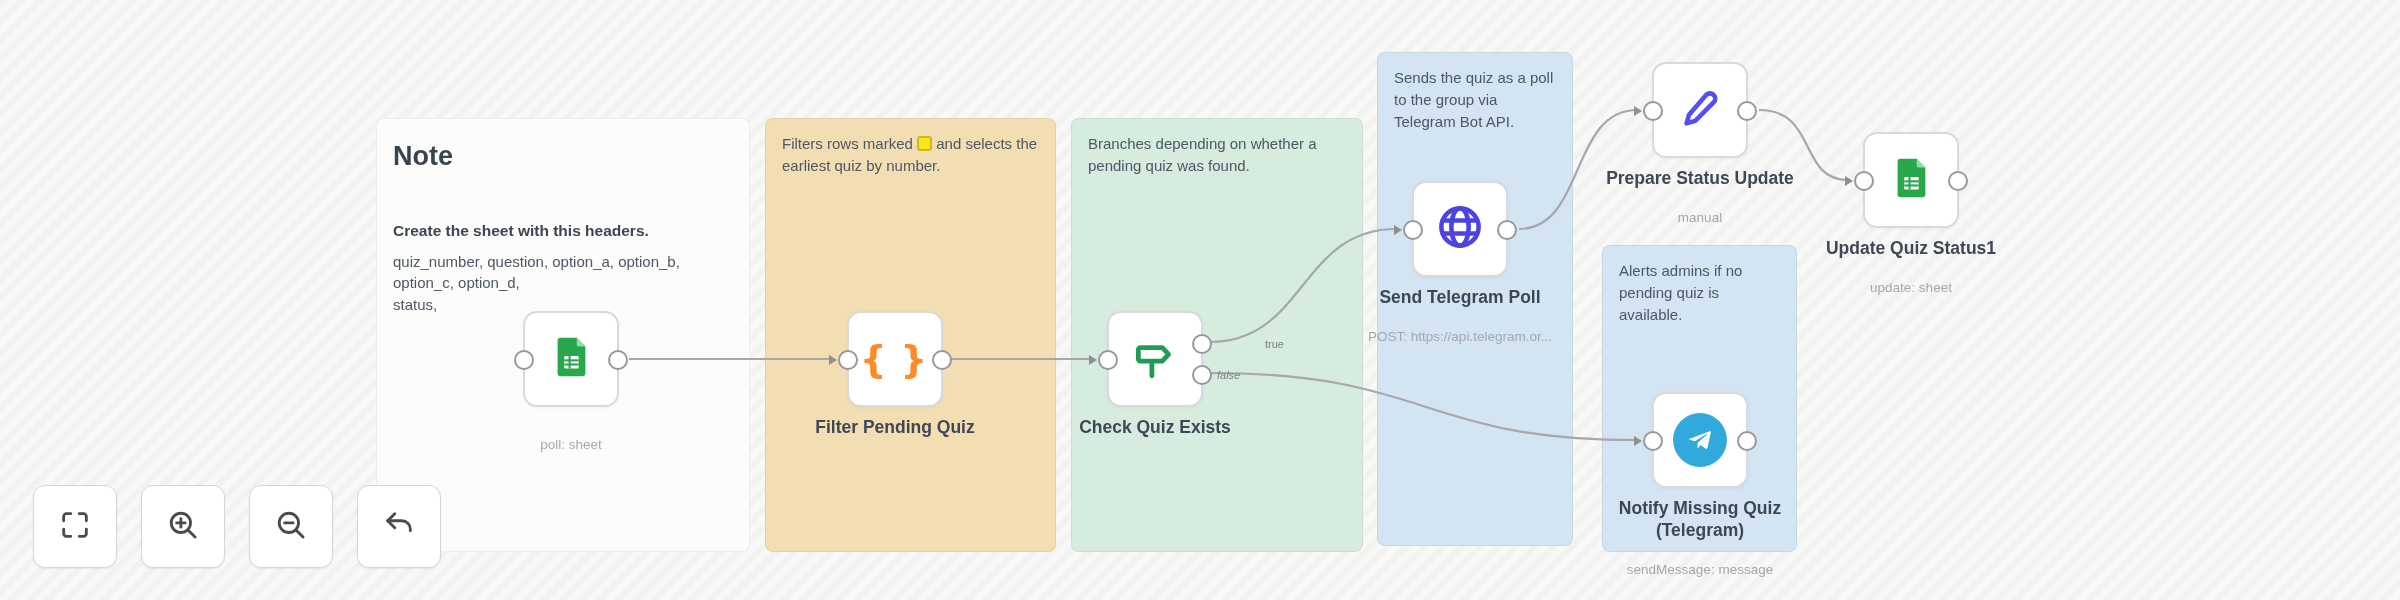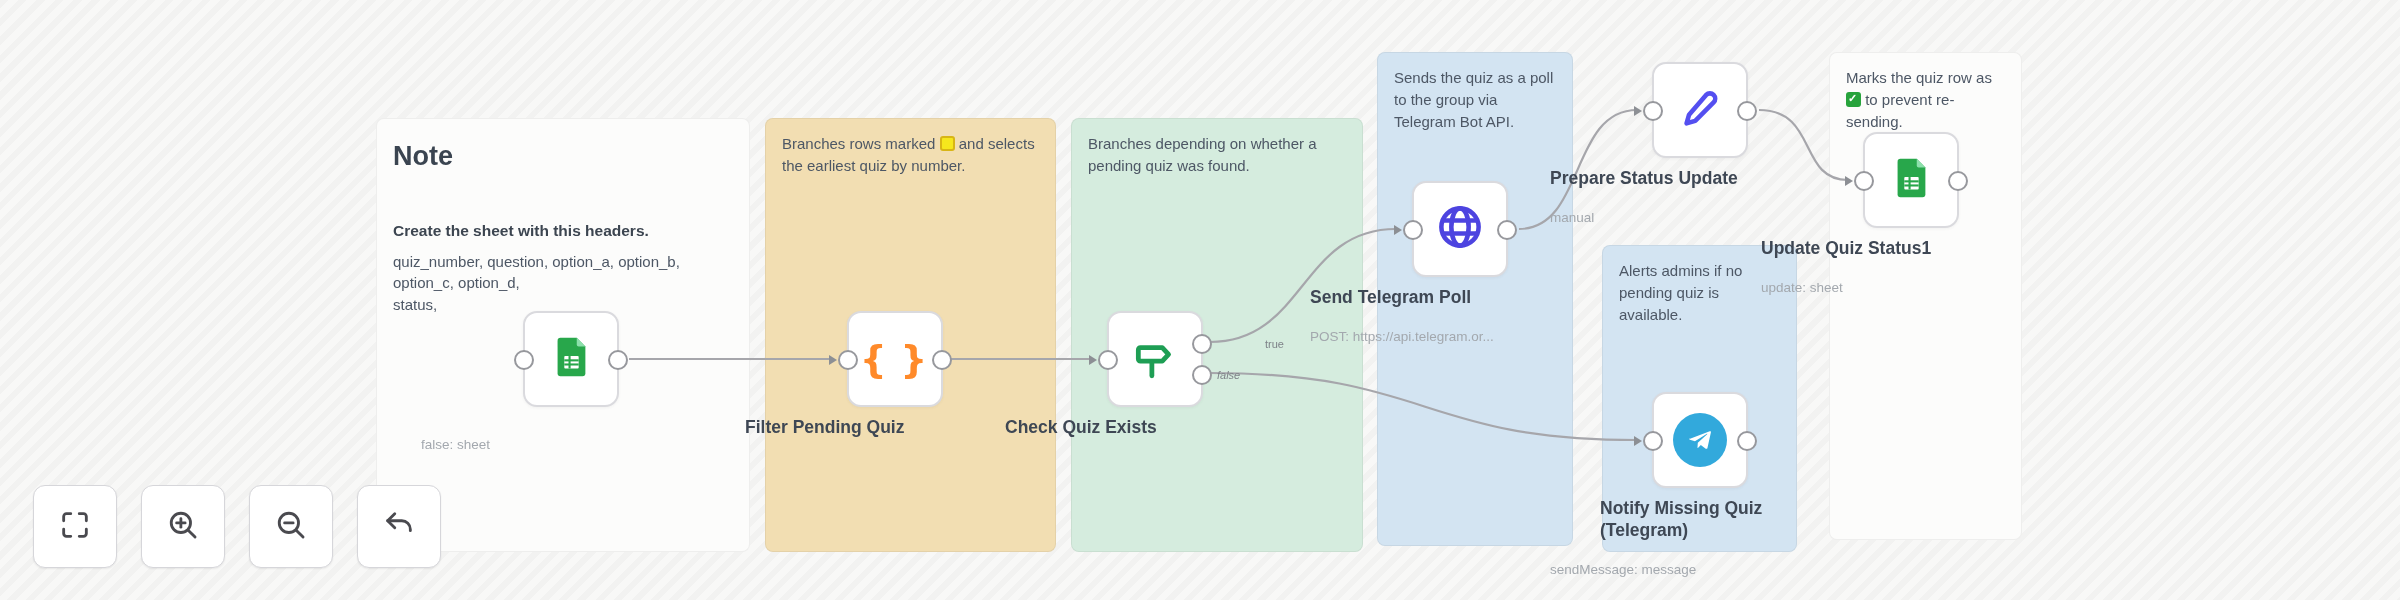--- a/index.html
+++ b/index.html
@@ -29,21 +29,21 @@
   .node{position:absolute;width:96px;height:96px;background:#fff;border:2px solid #dadade;
     border-radius:14px;z-index:10;box-shadow:0 1px 3px rgba(68,68,68,.06);
     display:flex;align-items:center;justify-content:center;}
   .port{position:absolute;width:20px;height:20px;border-radius:50%;background:#fff;
     border:2px solid var(--port-ring);}
   .port.in{left:-11px;top:37px;}
   .port.out{right:-11px;top:37px;}
   .port.in.arrow::before{content:"";position:absolute;left:-11px;top:3px;
     border-top:5px solid transparent;border-bottom:5px solid transparent;border-left:8px solid var(--arrow);}
   .portlabel{position:absolute;left:108px;font-size:11px;color:#7e8288;z-index:11;}
-  .nlabel{position:absolute;top:104px;left:50%;transform:translateX(-50%);width:300px;}
+  .nlabel{position:absolute;top:104px;left:50%;transform:translateX(-50%);width:300px;text-align:center;}
   .nlabel .nname{font-size:17.5px;font-weight:700;color:var(--label);line-height:1.25;}
   .nlabel .nsub{font-size:13.5px;color:var(--sub);margin-top:20px;}
   .nlabel .nname.narrow{max-width:200px;margin:0 auto;}
   .codeicon{font-size:38px;font-weight:700;color:var(--code-orange);letter-spacing:3px;font-family:"DejaVu Sans",sans-serif;}
   .tg-circle{width:54px;height:54px;border-radius:50%;background:var(--telegram-blue);
     display:flex;align-items:center;justify-content:center;}
   
   svg.wires{position:absolute;left:0;top:0;z-index:5;pointer-events:none;}
   svg.wires path{stroke:var(--wire);stroke-width:2.2;fill:none;}
   
@@ -60,42 +60,37 @@
 
   <section class="sticky white" style="left:376px;top:118px;width:374px;height:434px;">
     <div class="title">Note</div>
     <div class="boldline">Create the sheet with this headers.</div>
     <div>quiz_number, question, option_a, option_b,</div>
     <div>option_c, option_d,</div>
     <div>status,</div>
   </section>
 
   <section class="sticky orange" style="left:765px;top:118px;width:291px;height:434px;">
-    <span>Branches rows marked</span>
+    <span>Filters rows marked</span>
     <span class="emoji-square yellow"></span>
     <span>and selects the earliest quiz by number.</span>
   </section>
 
   <section class="sticky green" style="left:1071px;top:118px;width:292px;height:434px;">
     <span>Branches depending on whether a pending quiz was found.</span>
   </section>
 
   <section class="sticky blue" style="left:1377px;top:52px;width:196px;height:494px;">
     <span>Sends the quiz as a poll to the group via Telegram Bot API.</span>
   </section>
 
   <section class="sticky blue" style="left:1602px;top:245px;width:195px;height:307px;">
     <span>Alerts admins if no pending quiz is available.</span>
   </section>
 
-  <section class="sticky white" style="left:1829px;top:52px;width:193px;height:488px;">
-    <span>Marks the quiz row as</span>
-    <span class="emoji-square greencheck"></span>
-    <span>to prevent re-sending.</span>
-  </section>
 
   <svg class="wires" width="2400" height="600">
     <path d="M629 359 L832 359"></path>
     <path d="M951 359 L1092 359"></path>
     <path d="M1210 342 C1305 342 1300 229 1396 229"></path>
     <path d="M1210 373 C1430 373 1420 440 1637 440"></path>
     <path d="M1519 229 C1585 229 1570 110 1637 110"></path>
     <path d="M1759 110 C1818 110 1798 180 1848 180"></path>
   </svg>
 
@@ -108,21 +103,21 @@
         <rect x="17" y="23" width="15" height="13" fill="#fff" rx="1"></rect>
         <g style="stroke:var(--sheets-green)" stroke-width="2.2">
           <line x1="17" y1="27.5" x2="32" y2="27.5"></line>
             <line x1="17" y1="31.8" x2="32" y2="31.8"></line>
           <line x1="22.5" y1="23" x2="22.5" y2="36"></line>
         </g>
       </svg>
     </span>
     <span class="port out"></span>
     <div class="nlabel">
-      <div class="nsub">false: sheet</div>
+      <div class="nsub">poll: sheet</div>
     </div>
   </div>
 
   <div class="node" style="left:847px;top:311px;">
     <span class="port in arrow"></span>
     <span class="codeicon">{ }</span>
     <span class="port out"></span>
     <div class="nlabel">
       <div class="nname">Filter Pending Quiz</div>
     </div>

